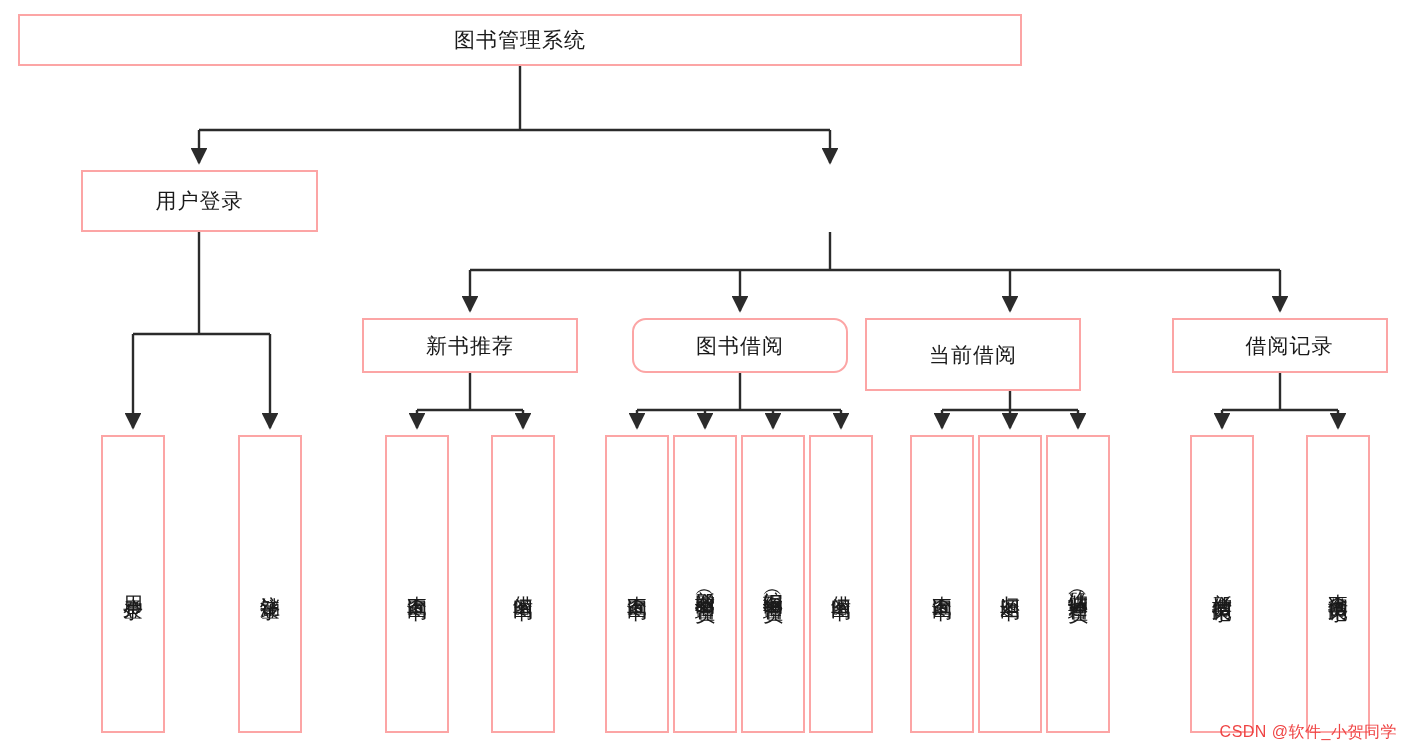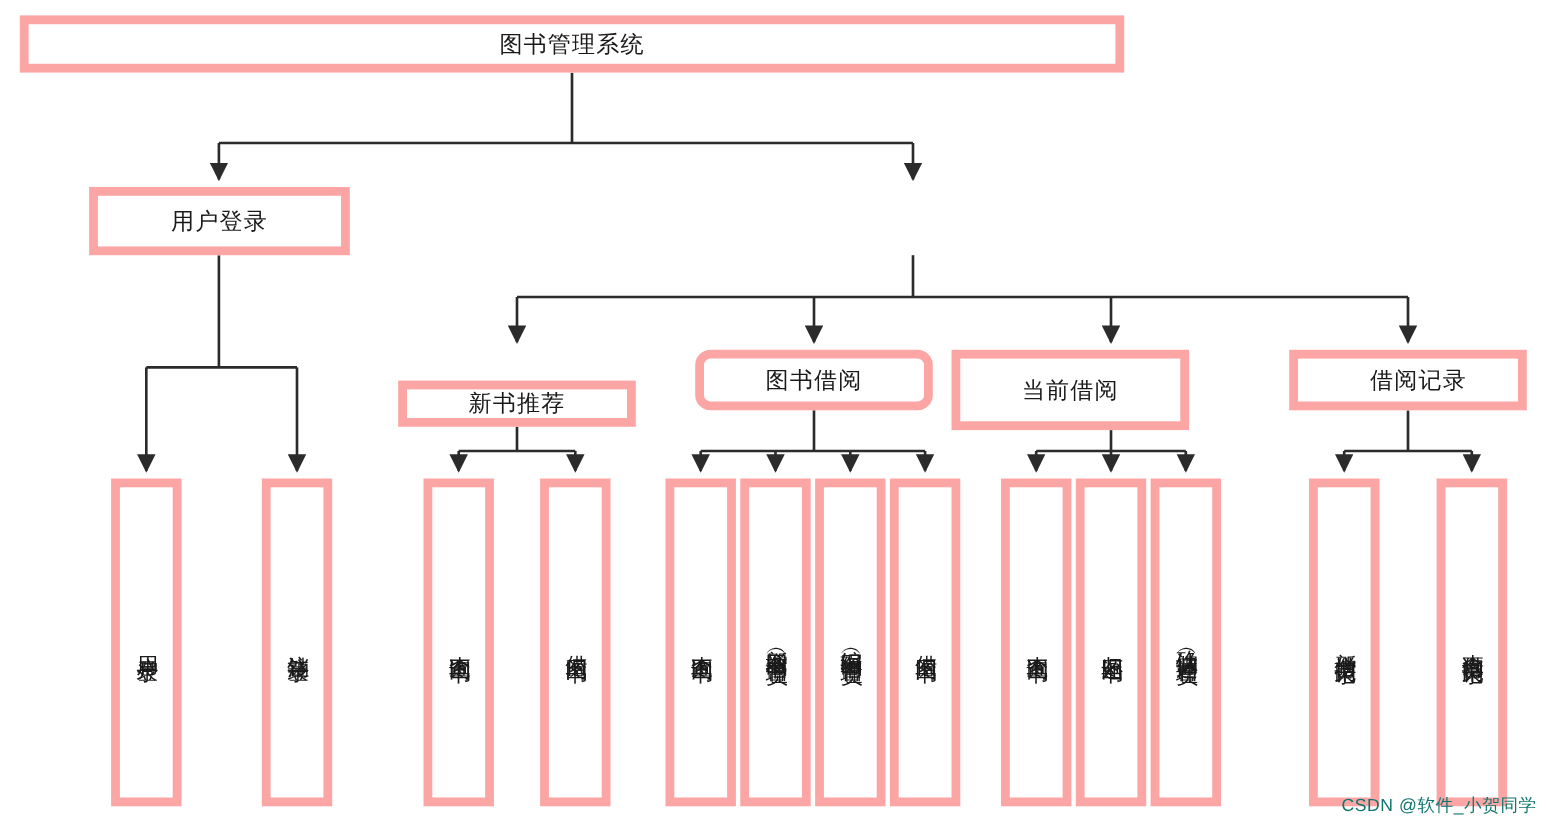--- a/index.html
+++ b/index.html
@@ -20,21 +20,21 @@
   svg.wires {
     position: absolute;
     left: 0; top: 0;
     width: 1405px;
     height: 747px;
     pointer-events: none;
   }
   .node {
     position: absolute;
     box-sizing: border-box;
-    border: 8px solid #fca5a5;
+    border: 2px solid #fca5a5;
     background: #ffffff;
     display: flex;
     align-items: center;
     justify-content: center;
     color: #1a1a1a;
   }
   .node.horiz {
     font-size: 21px;
     letter-spacing: 1px;
   }
@@ -57,21 +57,21 @@
     height: 100%;
     display: flex;
     align-items: center;
     justify-content: center;
   }
   #watermark {
     position: absolute;
     right: 8px;
     bottom: 4px;
     font-size: 16px;
-    color: #0f766e;
+    color: #ef4444;
     letter-spacing: 0.5px;
     white-space: nowrap;
   }
 </style>
 </head>
 <body>
 
 <div id="canvas">
 
   <svg class="wires" viewBox="0 0 1405 747" xmlns="http://www.w3.org/2000/svg">
@@ -125,21 +125,21 @@
   </svg>
 
   <div class="node horiz" style="left:18px; top:14px; width:1004px; height:52px;">
     <span>图书管理系统</span>
   </div>
 
   <div class="node horiz" style="left:81px; top:170px; width:237px; height:62px;">
     <span>用户登录</span>
   </div>
 
-  <div class="node horiz" style="left:362px; top:318px; width:216px; height:42px;margin-top:28px;">
+  <div class="node horiz" style="left:362px; top:318px; width:216px; height:55px;">
     <span>新书推荐</span>
   </div>
   <div class="node horiz" style="left:632px; top:318px; width:216px; height:55px;border-radius:14px;">
     <span>图书借阅</span>
   </div>
   <div class="node horiz" style="left:865px; top:318px; width:216px; height:73px;">
     <span>当前借阅</span>
   </div>
   <div class="node horiz" style="left:1172px; top:318px; width:216px; height:55px;padding-left:19px;">
     <span>借阅记录</span>

